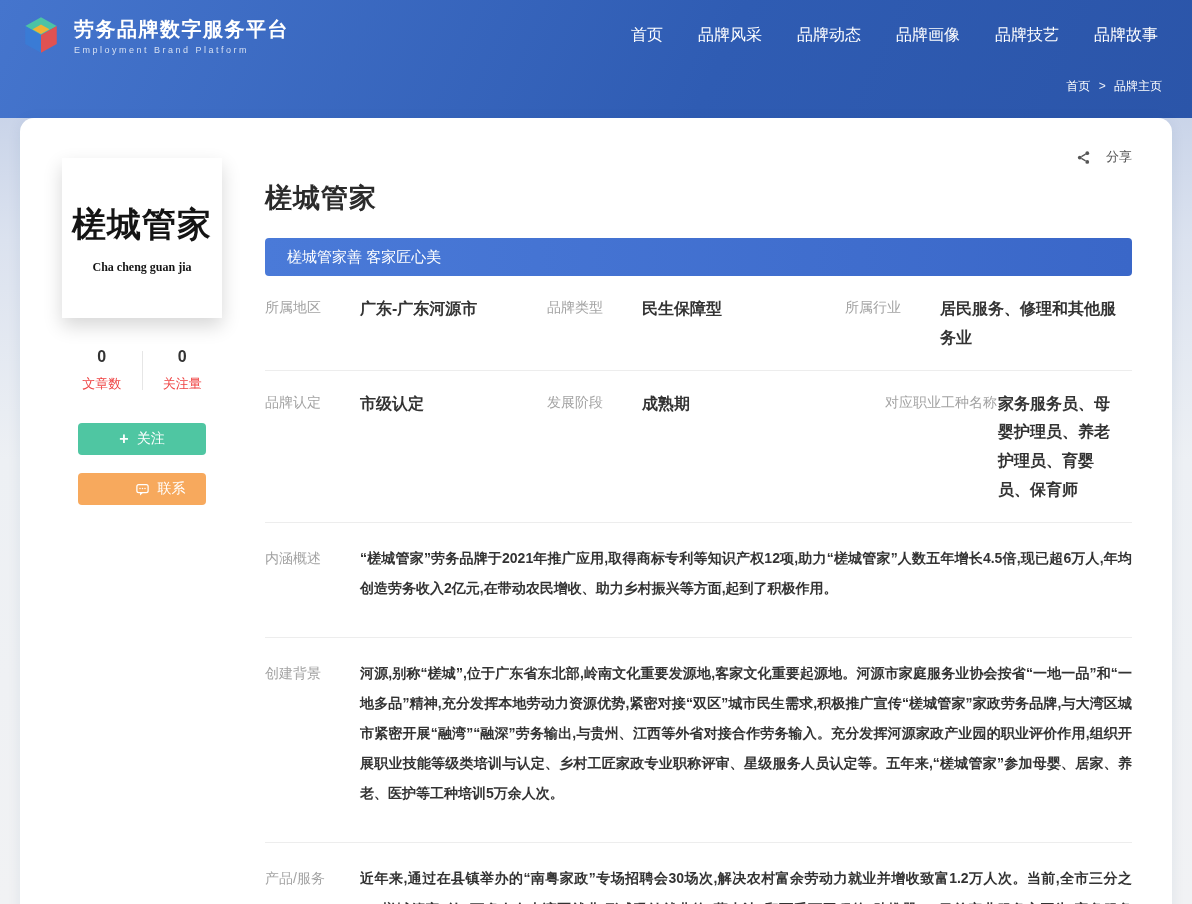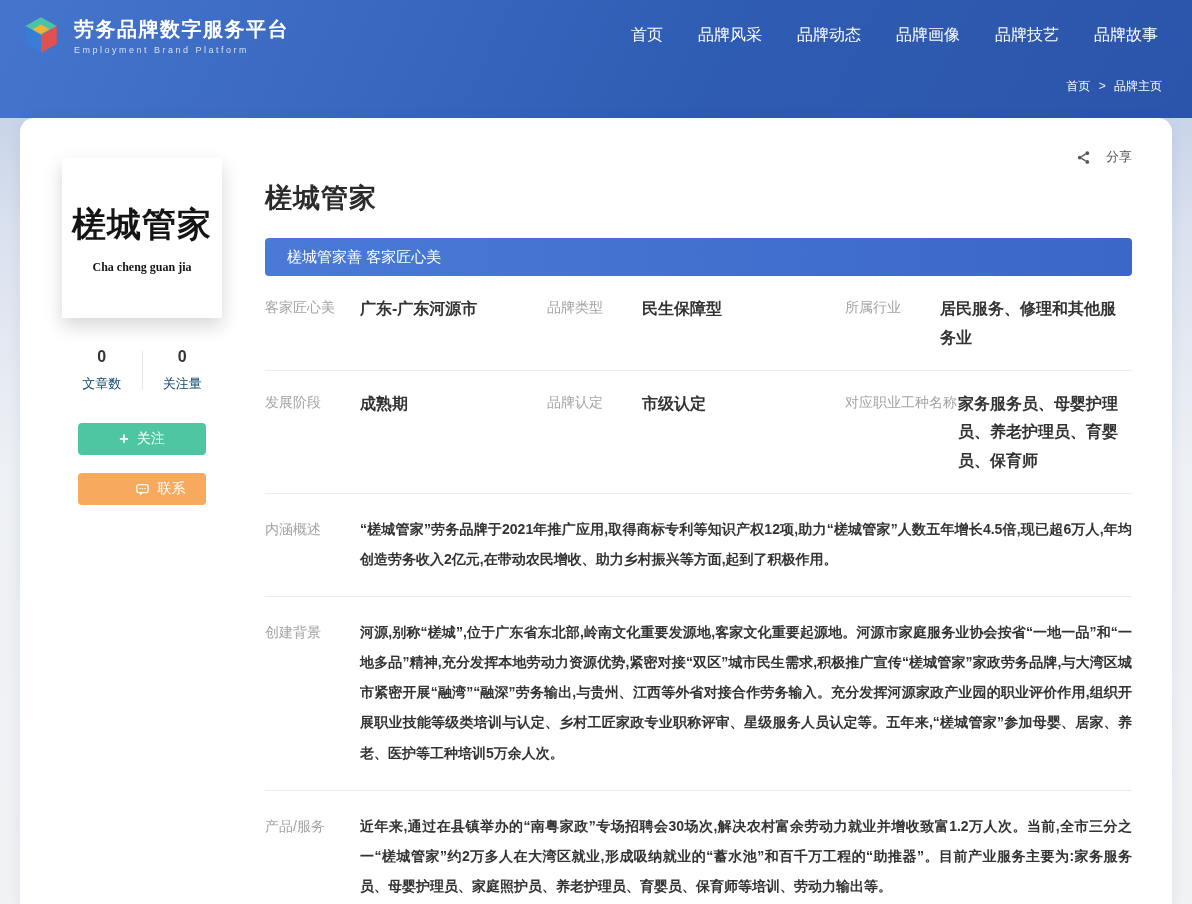--- a/index.html
+++ b/index.html
@@ -44,21 +44,21 @@
     font-family:"Liberation Serif","DejaVu Serif",serif;
     font-size:34px; font-weight:700; color:#141414; letter-spacing:1px; white-space:nowrap;
   }
   .logo-en {
     font-family:"Liberation Serif","DejaVu Serif",serif;
     font-size:12px; font-weight:700; color:#141414; margin-top:12px; white-space:nowrap;
   }
   .stats { display:flex; margin-top:30px; }
   .stat { flex:1; text-align:center; }
   .stat-val { font-size:16px; font-weight:700; color:#333; }
-  .stat-label { font-size:13px; color:#0c4a6e; margin-top:9px; }
+  .stat-label { font-size:13px; color:#ef4444; margin-top:9px; }
   .stat-divider { width:1px; background:#e6e6e6; margin:3px 0; }
   .btn {
     width:128px; height:32px; border:none; border-radius:4px; color:#fff;
     font-size:14px; display:flex; align-items:center; justify-content:center; gap:8px;
     cursor:pointer; margin:0 auto; font-family:inherit;
   }
   .btn-follow { background:#4fc6a2; margin-top:30px; }
   .btn-contact { background:#f7a95d; margin-top:18px;padding-left:36px; }
   .plus-glyph { font-size:16px; font-weight:700; line-height:1; }
 
@@ -72,23 +72,23 @@
     margin-top:22px; height:38px; border-radius:4px;
     background:linear-gradient(90deg,#4a7ad8,#3a67c8);
     color:#fff; font-size:15px; display:flex; align-items:center; padding:17px 22px;
   }
   .info-row {
     display:grid; grid-template-columns:282px 298px 1fr;
     padding:19px 0 17px; border-bottom:1px solid #ededed;
   }
   .cell { display:flex; align-items:flex-start; padding-right:12px; }
   .cell .flabel { width:95px; flex-shrink:0; color:#a3a3a3; font-size:14px; line-height:1.8; }
-  .cell.wide .flabel { width:113px; }
+  .cell.wide .flabel { width:113px;margin-left:40px; }
   .cell .fvalue { font-size:16px; font-weight:700; color:#333; line-height:1.8; }
-  .section { display:flex; padding:20px 0 22px; border-bottom:1px solid #ededed; }
+  .section { display:flex; padding:20px 0 34px; border-bottom:1px solid #ededed; }
   .section .slabel { width:95px; flex-shrink:0; color:#a3a3a3; font-size:14px; line-height:2.15; }
   .section .stext { flex:1; font-size:14px; font-weight:700; color:#333; line-height:2.15; text-align:justify; }
 </style>
 </head>
 <body>
 
 <div class="topbar">
   <div class="header">
     <div class="brand">
       <span class="logo-icon">
@@ -171,41 +171,41 @@
       </span>
       <span>分享</span>
     </div>
 
     <h1 class="page-title">槎城管家</h1>
 
     <div class="slogan">槎城管家善 客家匠心美</div>
 
     <div class="info-row">
       <div class="cell">
-        <span class="flabel">客家匠心美</span>
+        <span class="flabel">所属地区</span>
         <span class="fvalue">广东-广东河源市</span>
       </div>
       <div class="cell">
         <span class="flabel">品牌类型</span>
         <span class="fvalue">民生保障型</span>
       </div>
       <div class="cell">
         <span class="flabel">所属行业</span>
         <span class="fvalue">居民服务、修理和其他服务业</span>
       </div>
     </div>
 
     <div class="info-row">
       <div class="cell">
+        <span class="flabel">品牌认定</span>
+        <span class="fvalue">市级认定</span>
+      </div>
+      <div class="cell">
         <span class="flabel">发展阶段</span>
         <span class="fvalue">成熟期</span>
-      </div>
-      <div class="cell">
-        <span class="flabel">品牌认定</span>
-        <span class="fvalue">市级认定</span>
       </div>
       <div class="cell wide">
         <span class="flabel">对应职业工种名称</span>
         <span class="fvalue">家务服务员、母婴护理员、养老护理员、育婴员、保育师</span>
       </div>
     </div>
 
     <div class="section">
       <span class="slabel">内涵概述</span>
       <div class="stext">“槎城管家”劳务品牌于2021年推广应用,取得商标专利等知识产权12项,助力“槎城管家”人数五年增长4.5倍,现已超6万人,年均创造劳务收入2亿元,在带动农民增收、助力乡村振兴等方面,起到了积极作用。</div>

